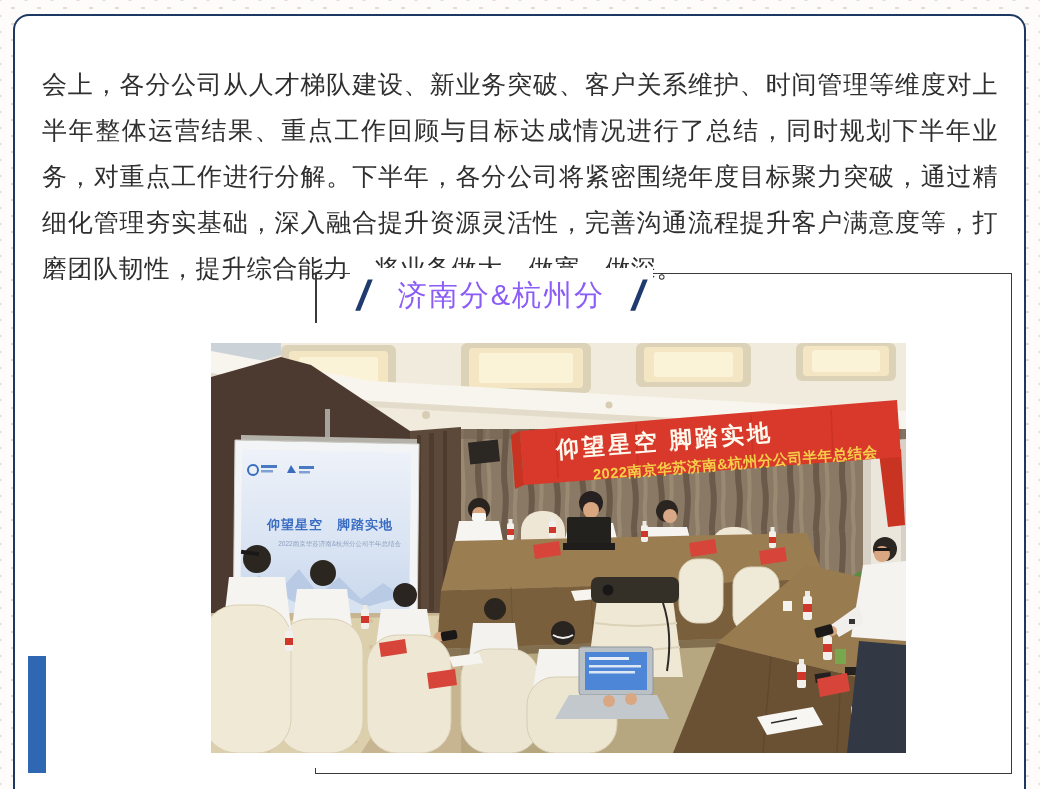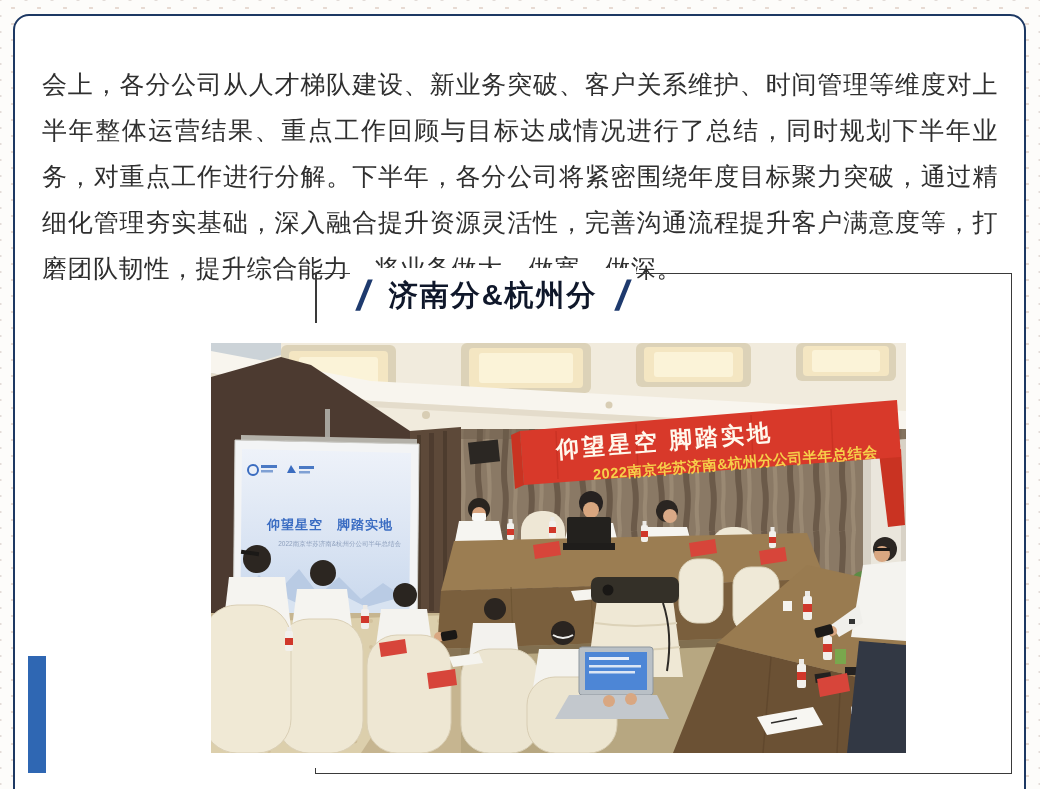--- a/index.html
+++ b/index.html
@@ -31,21 +31,21 @@
   .frame::after{content:"";position:absolute;left:0;bottom:0;width:1px;height:5px;background:#3a3a3a;}
   .heading{
     position:absolute;left:350px;top:268px;height:56px;z-index:2;
     background:#ffffff;display:flex;align-items:center;padding:0 8px;gap:11px;
   }
   .slash{
     font-size:42px;font-weight:600;color:#1e3a6e;line-height:1;
     transform:skewX(-12deg);user-select:none;
   }
   .title{
-    margin:8px;font-size:29px;font-weight:700;color:#0f172a;letter-spacing:2px;white-space:nowrap;
+    margin:17px;font-size:29px;font-weight:400;color:#8b5cf6;letter-spacing:2px;white-space:nowrap;
   }
   .photo{
     position:absolute;left:211px;top:343px;width:695px;height:410px;z-index:3;
     overflow:hidden;background:#c6b590;
   }
   .accent-bar{
     position:absolute;left:28px;top:656px;width:18px;height:117px;background:#2f67b3;z-index:2;
   }
 </style>
 </head>

